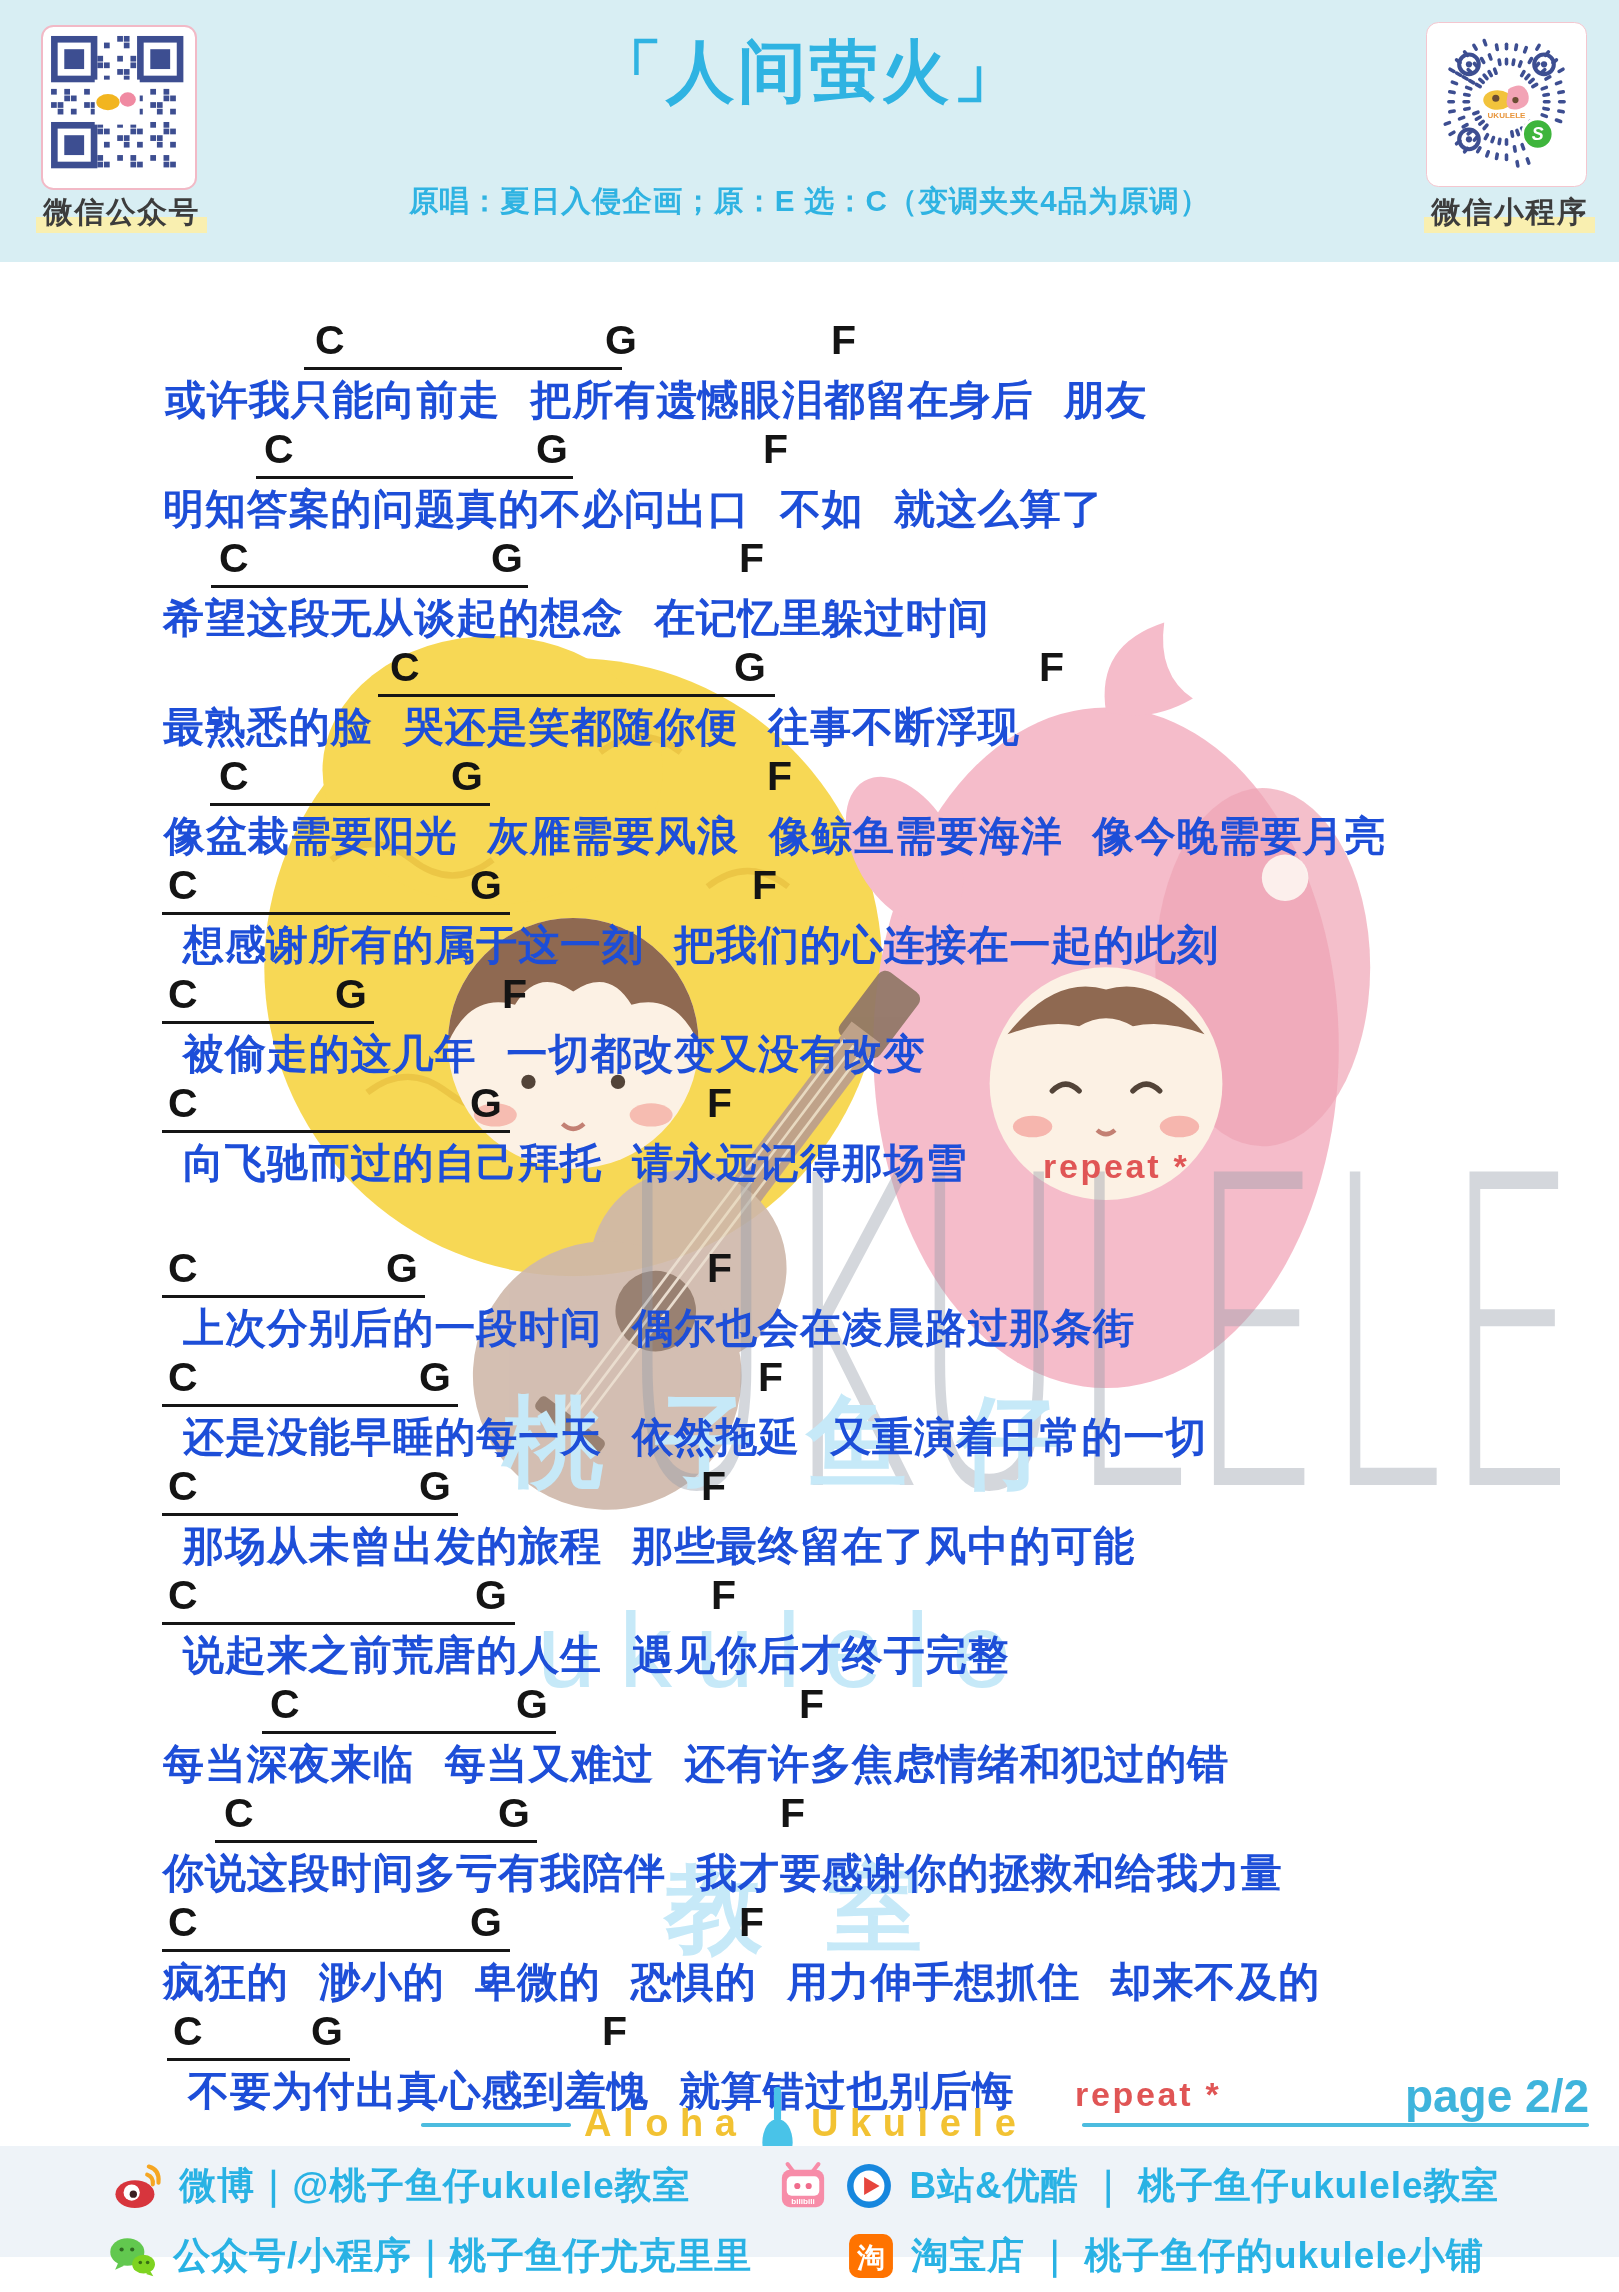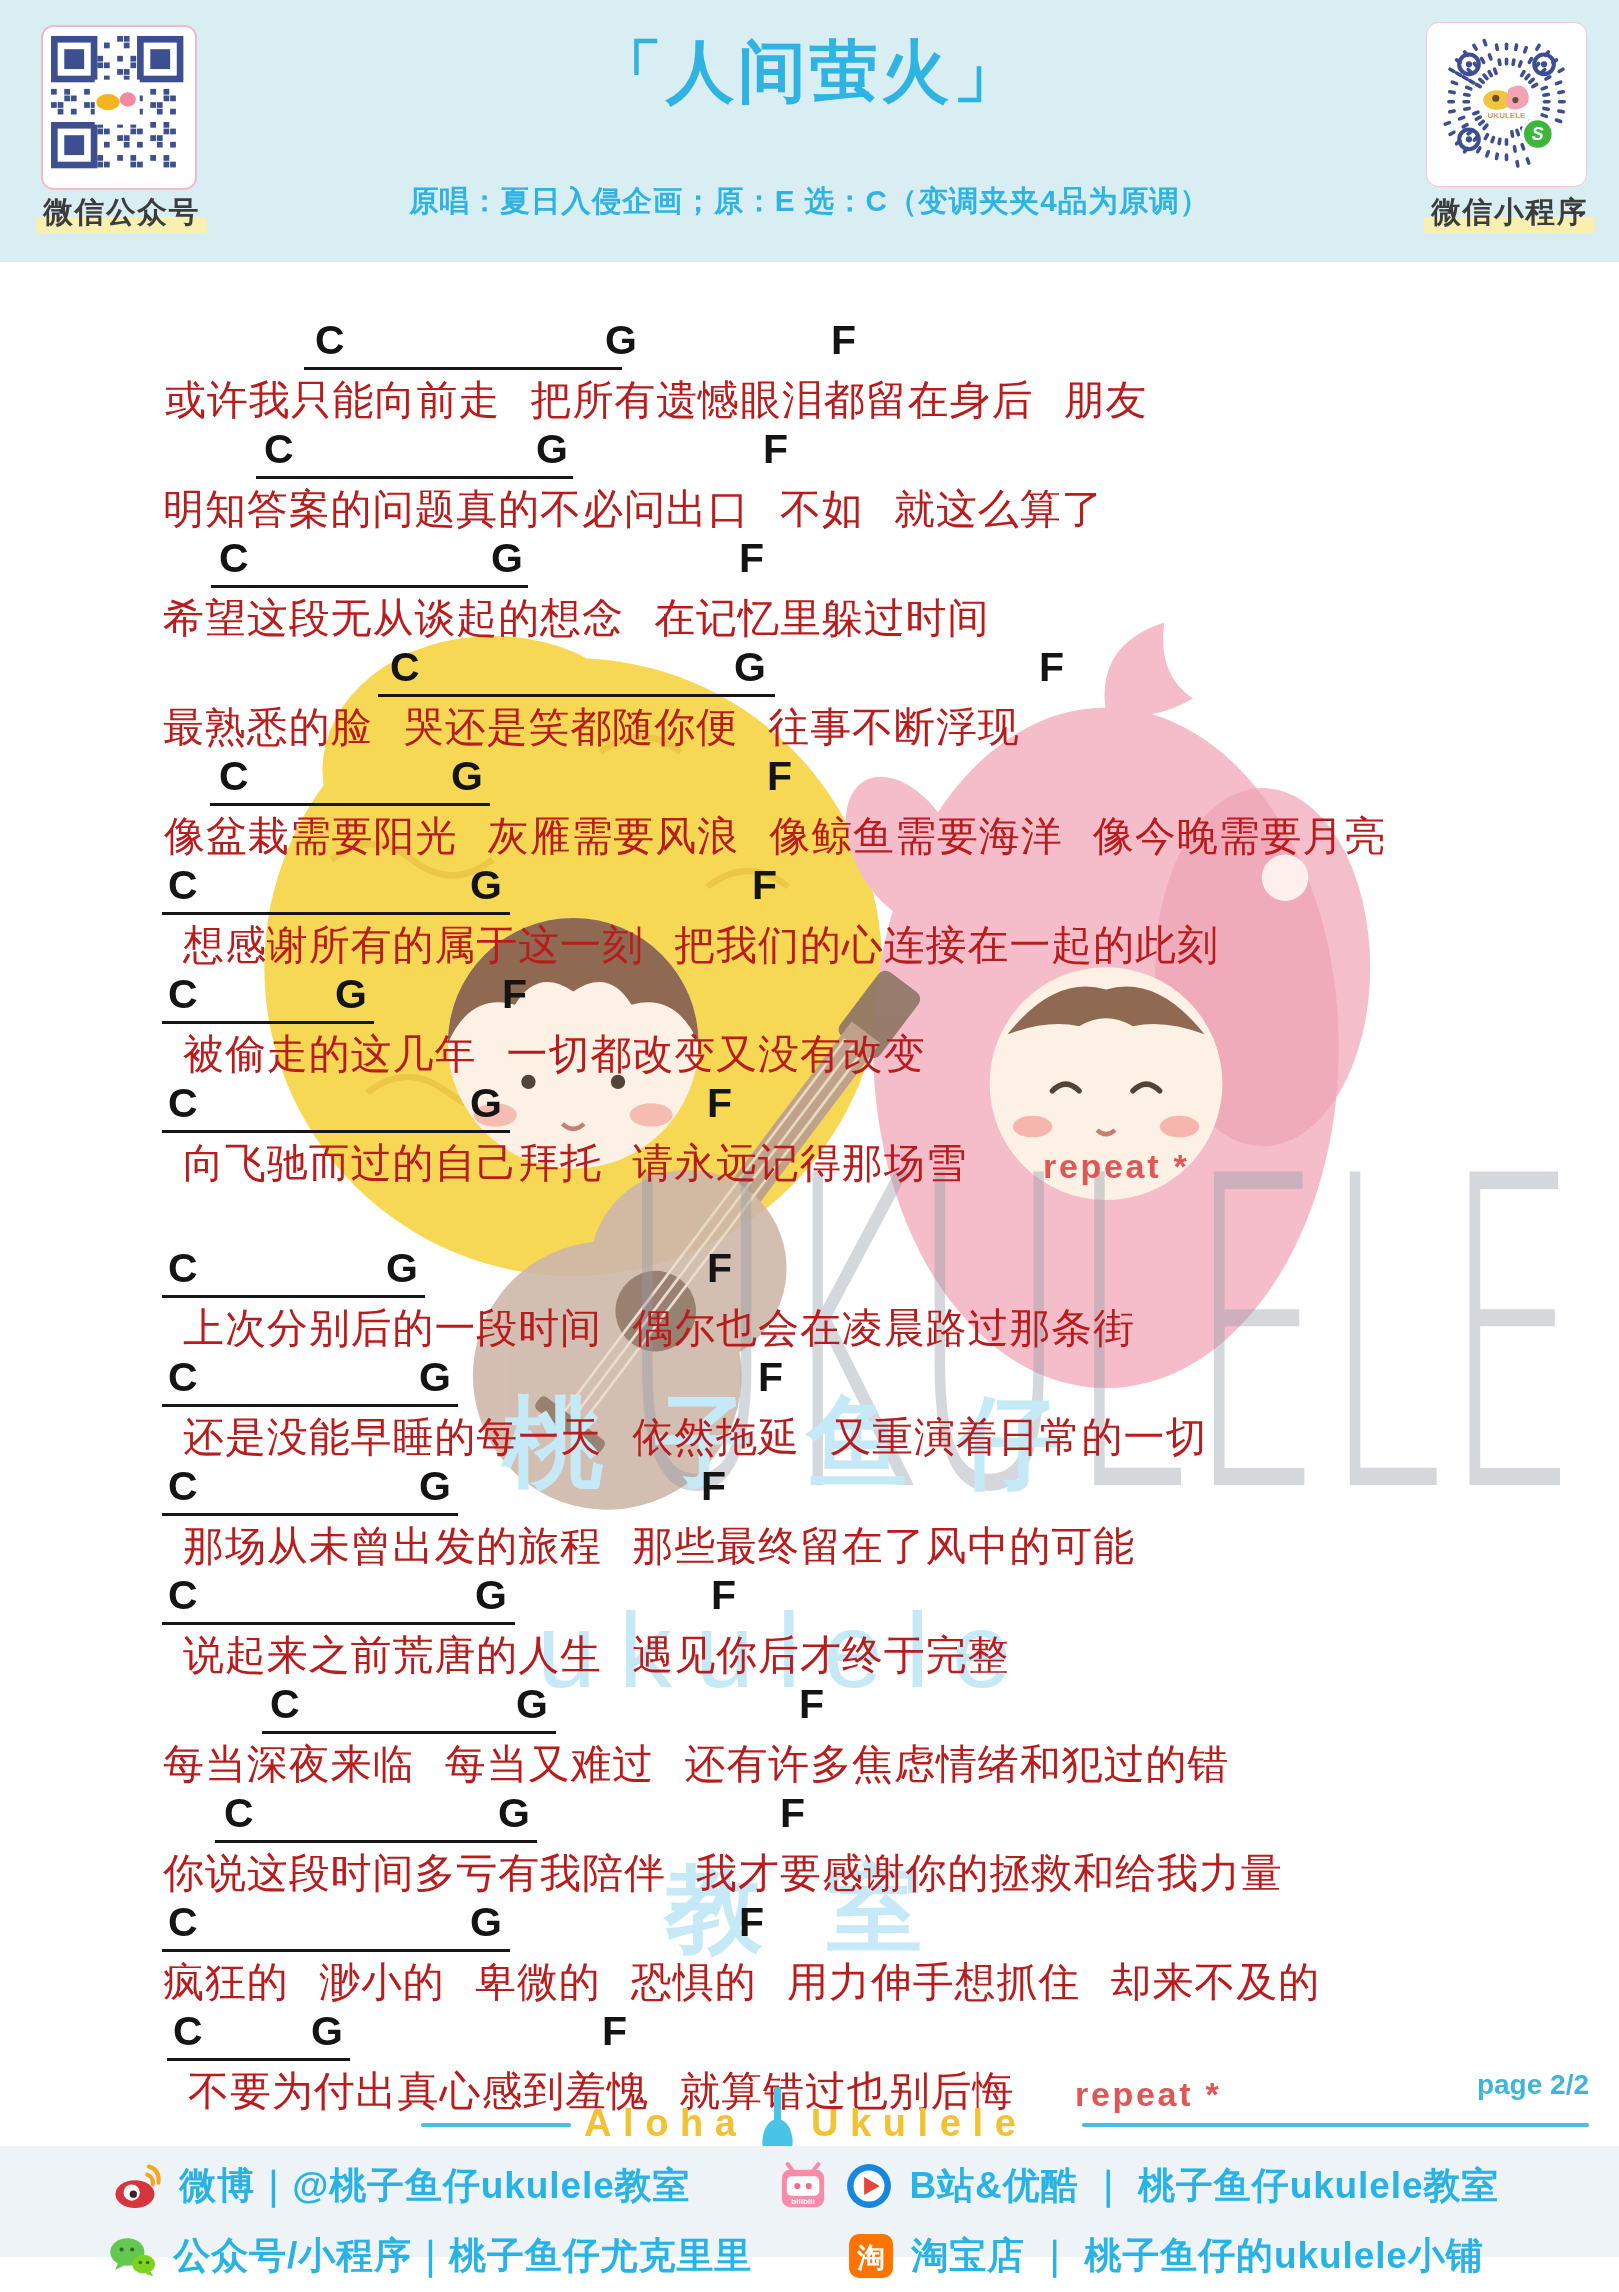--- a/index.html
+++ b/index.html
@@ -29,25 +29,25 @@
   .wm-blue{position:absolute;color:#C6E9F8;font-weight:700;white-space:nowrap;}
   .wm-b1{left:503px;top:1377px;font-size:100px;letter-spacing:52px;}
   .wm-b2{left:537px;top:1590px;font-size:106px;letter-spacing:23px;font-weight:400;}
   .wm-b3{left:665px;top:1845px;font-size:97px;letter-spacing:64px;}
   
   .sheet{position:absolute;left:0;top:318px;width:100%;}
   .line{position:relative;height:109px;}
   .sec-gap{height:56px;}
   .chord{position:absolute;top:0;line-height:45px;font-size:41px;font-weight:600;color:#141414;}
   .chord-ul{position:absolute;top:49px;height:2.7px;background:#161616;}
-  .lyric{position:absolute;top:57px;line-height:50px;font-size:41px;font-weight:400;color:#b91c1c;
+  .lyric{position:absolute;top:57px;line-height:50px;font-size:41px;font-weight:700;color:#1d4ed8;
          letter-spacing:0.9px;word-spacing:18px;white-space:pre;}
   .repeat{position:absolute;top:66px;font-size:34px;font-weight:600;color:#E05555;letter-spacing:2.7px;}
   
-  .page-label{position:absolute;right:30px;top:2069px;font-size:28px;font-weight:600;color:#3FB4DC;}
+  .page-label{position:absolute;right:30px;top:2069px;font-size:46px;font-weight:600;color:#3FB4DC;}
   .div-line{position:absolute;top:2123px;height:3.6px;background:#4CBCDF;border-radius:1.8px;}
   .div-line.l{left:421px;width:150px;}
   .div-line.r{left:1082px;width:507px;}
   .div-word{position:absolute;top:2102px;font-size:38px;font-weight:700;color:#F2C233;letter-spacing:11.6px;white-space:nowrap;}
   .div-word.w1{left:584px;}
   .div-word.w2{left:811px;}
   .uke-icon{position:absolute;left:757px;top:2087px;width:41px;height:82px;}
   .footer{position:absolute;left:0;top:2146px;width:100%;height:111px;background:#EEF3F8;}
   .f-item{position:absolute;display:flex;align-items:center;gap:14.3px;color:#29B2E4;
           font-weight:700;font-size:37px;white-space:nowrap;}

